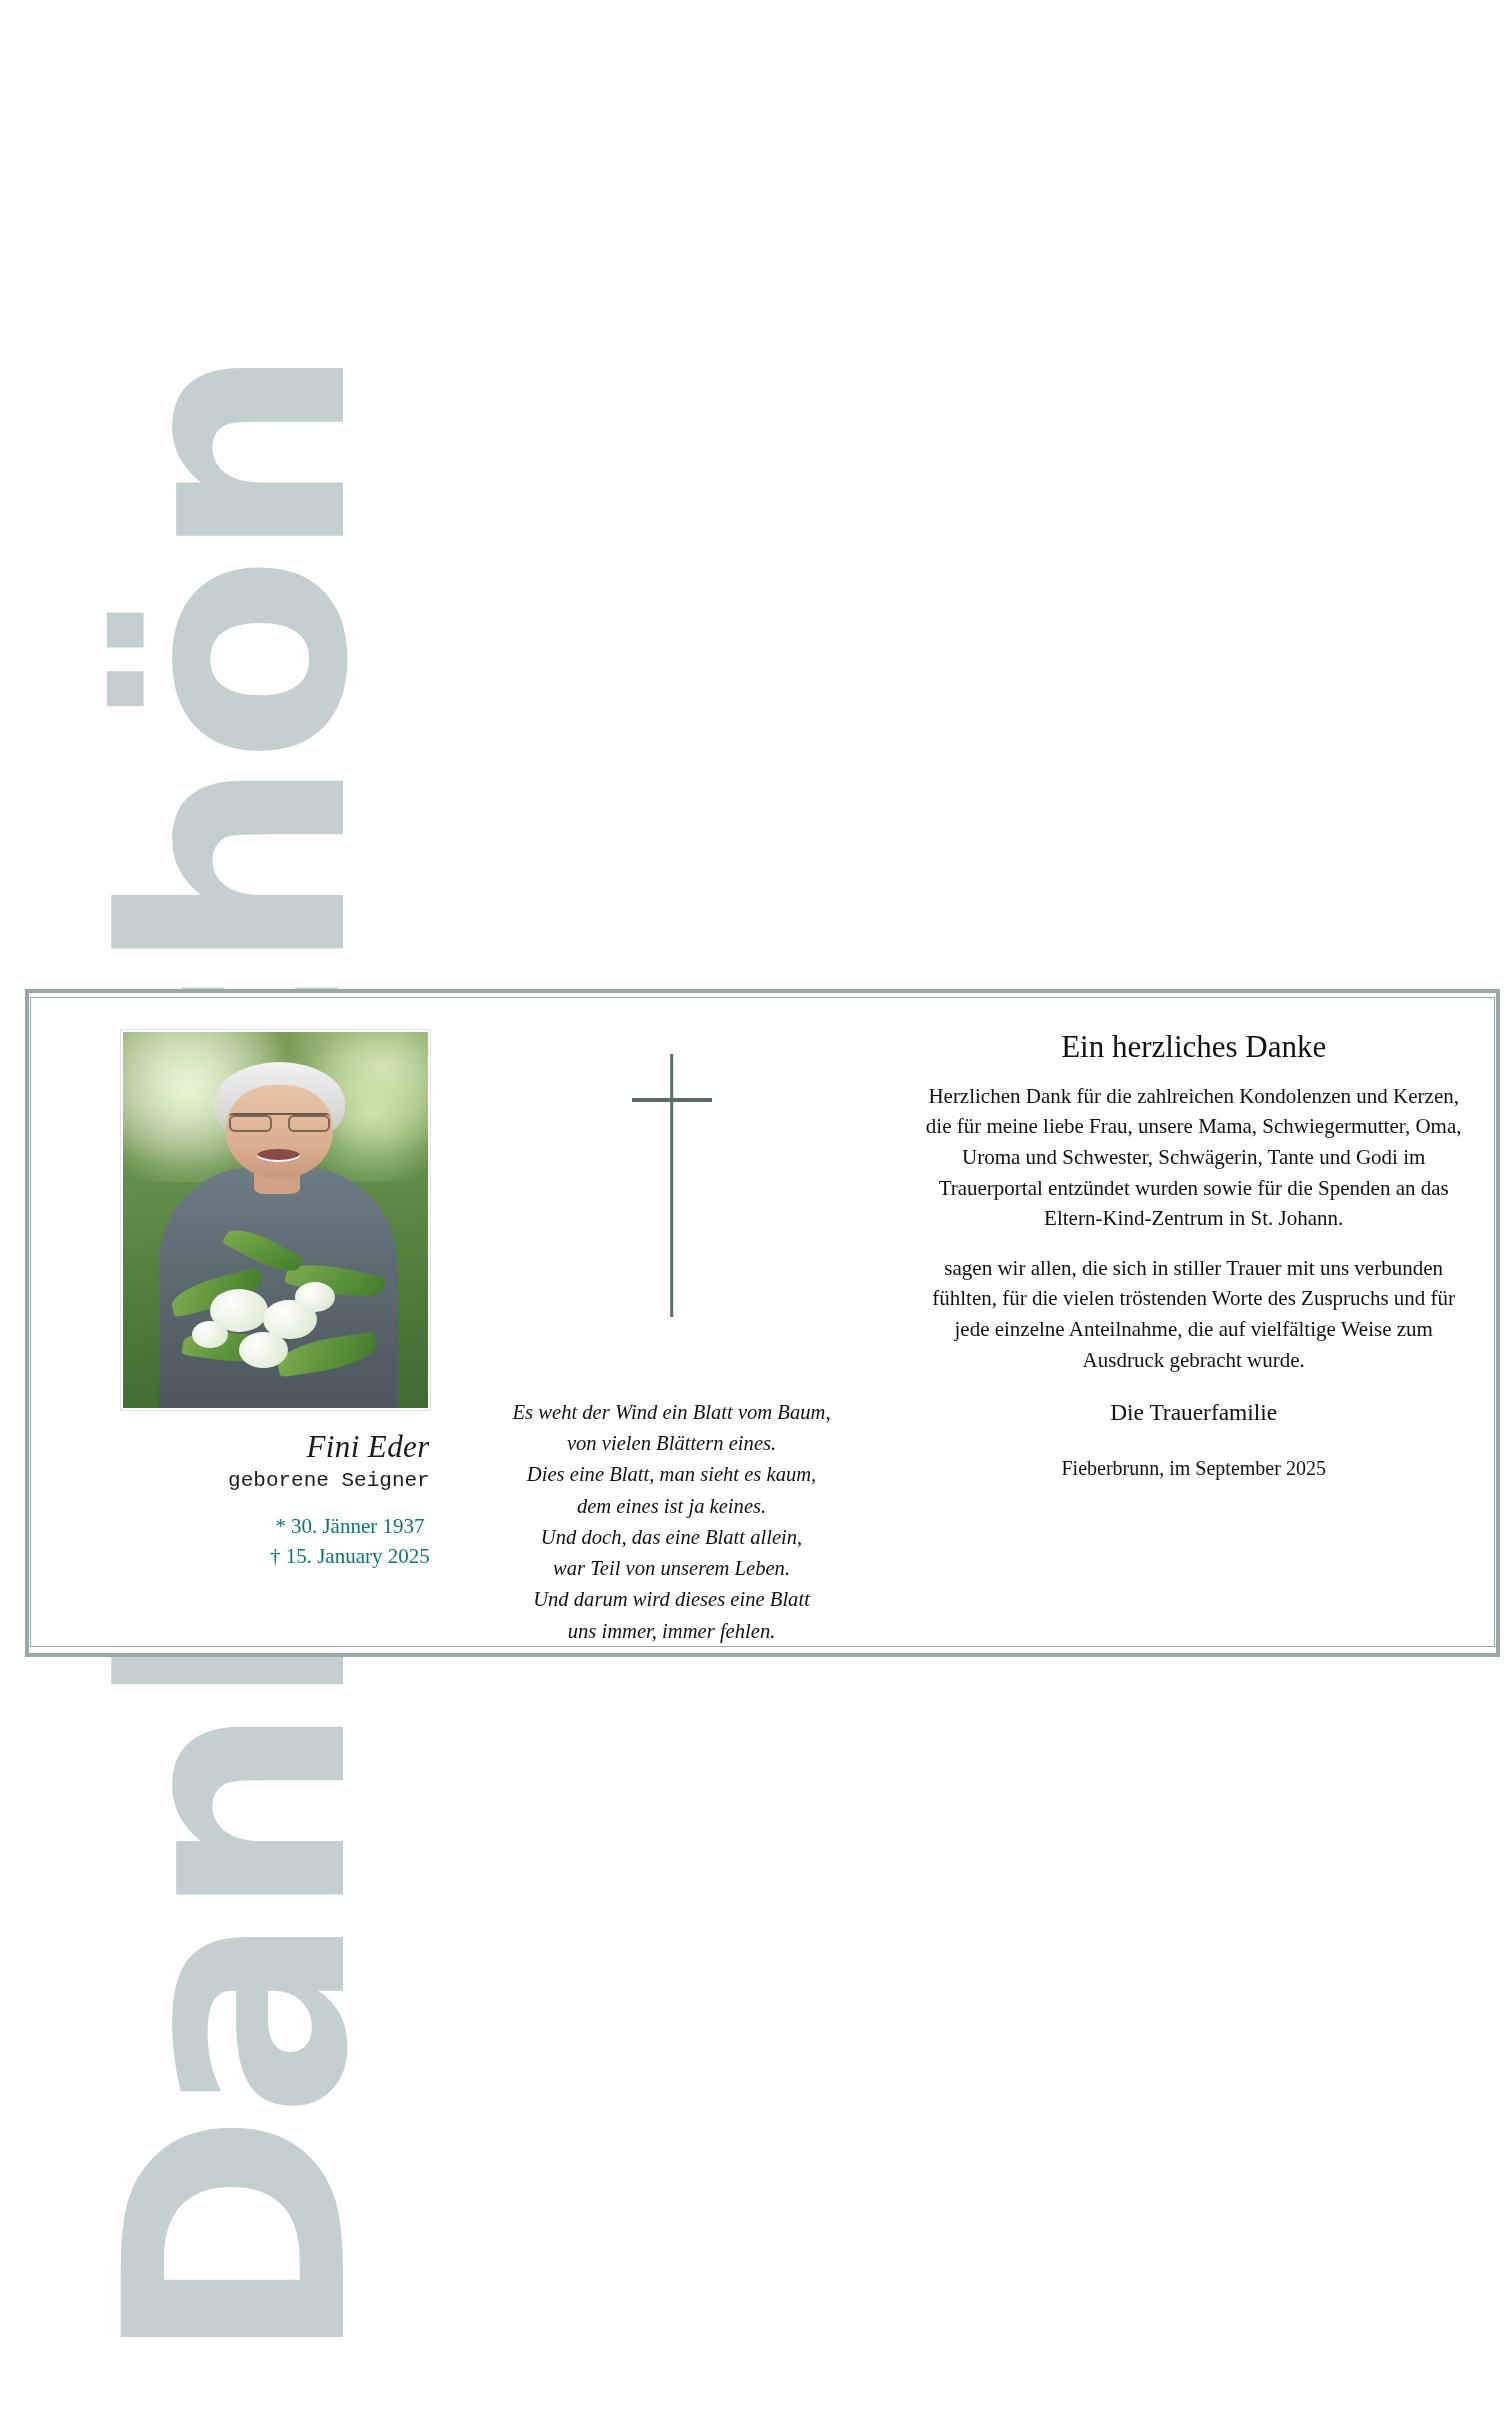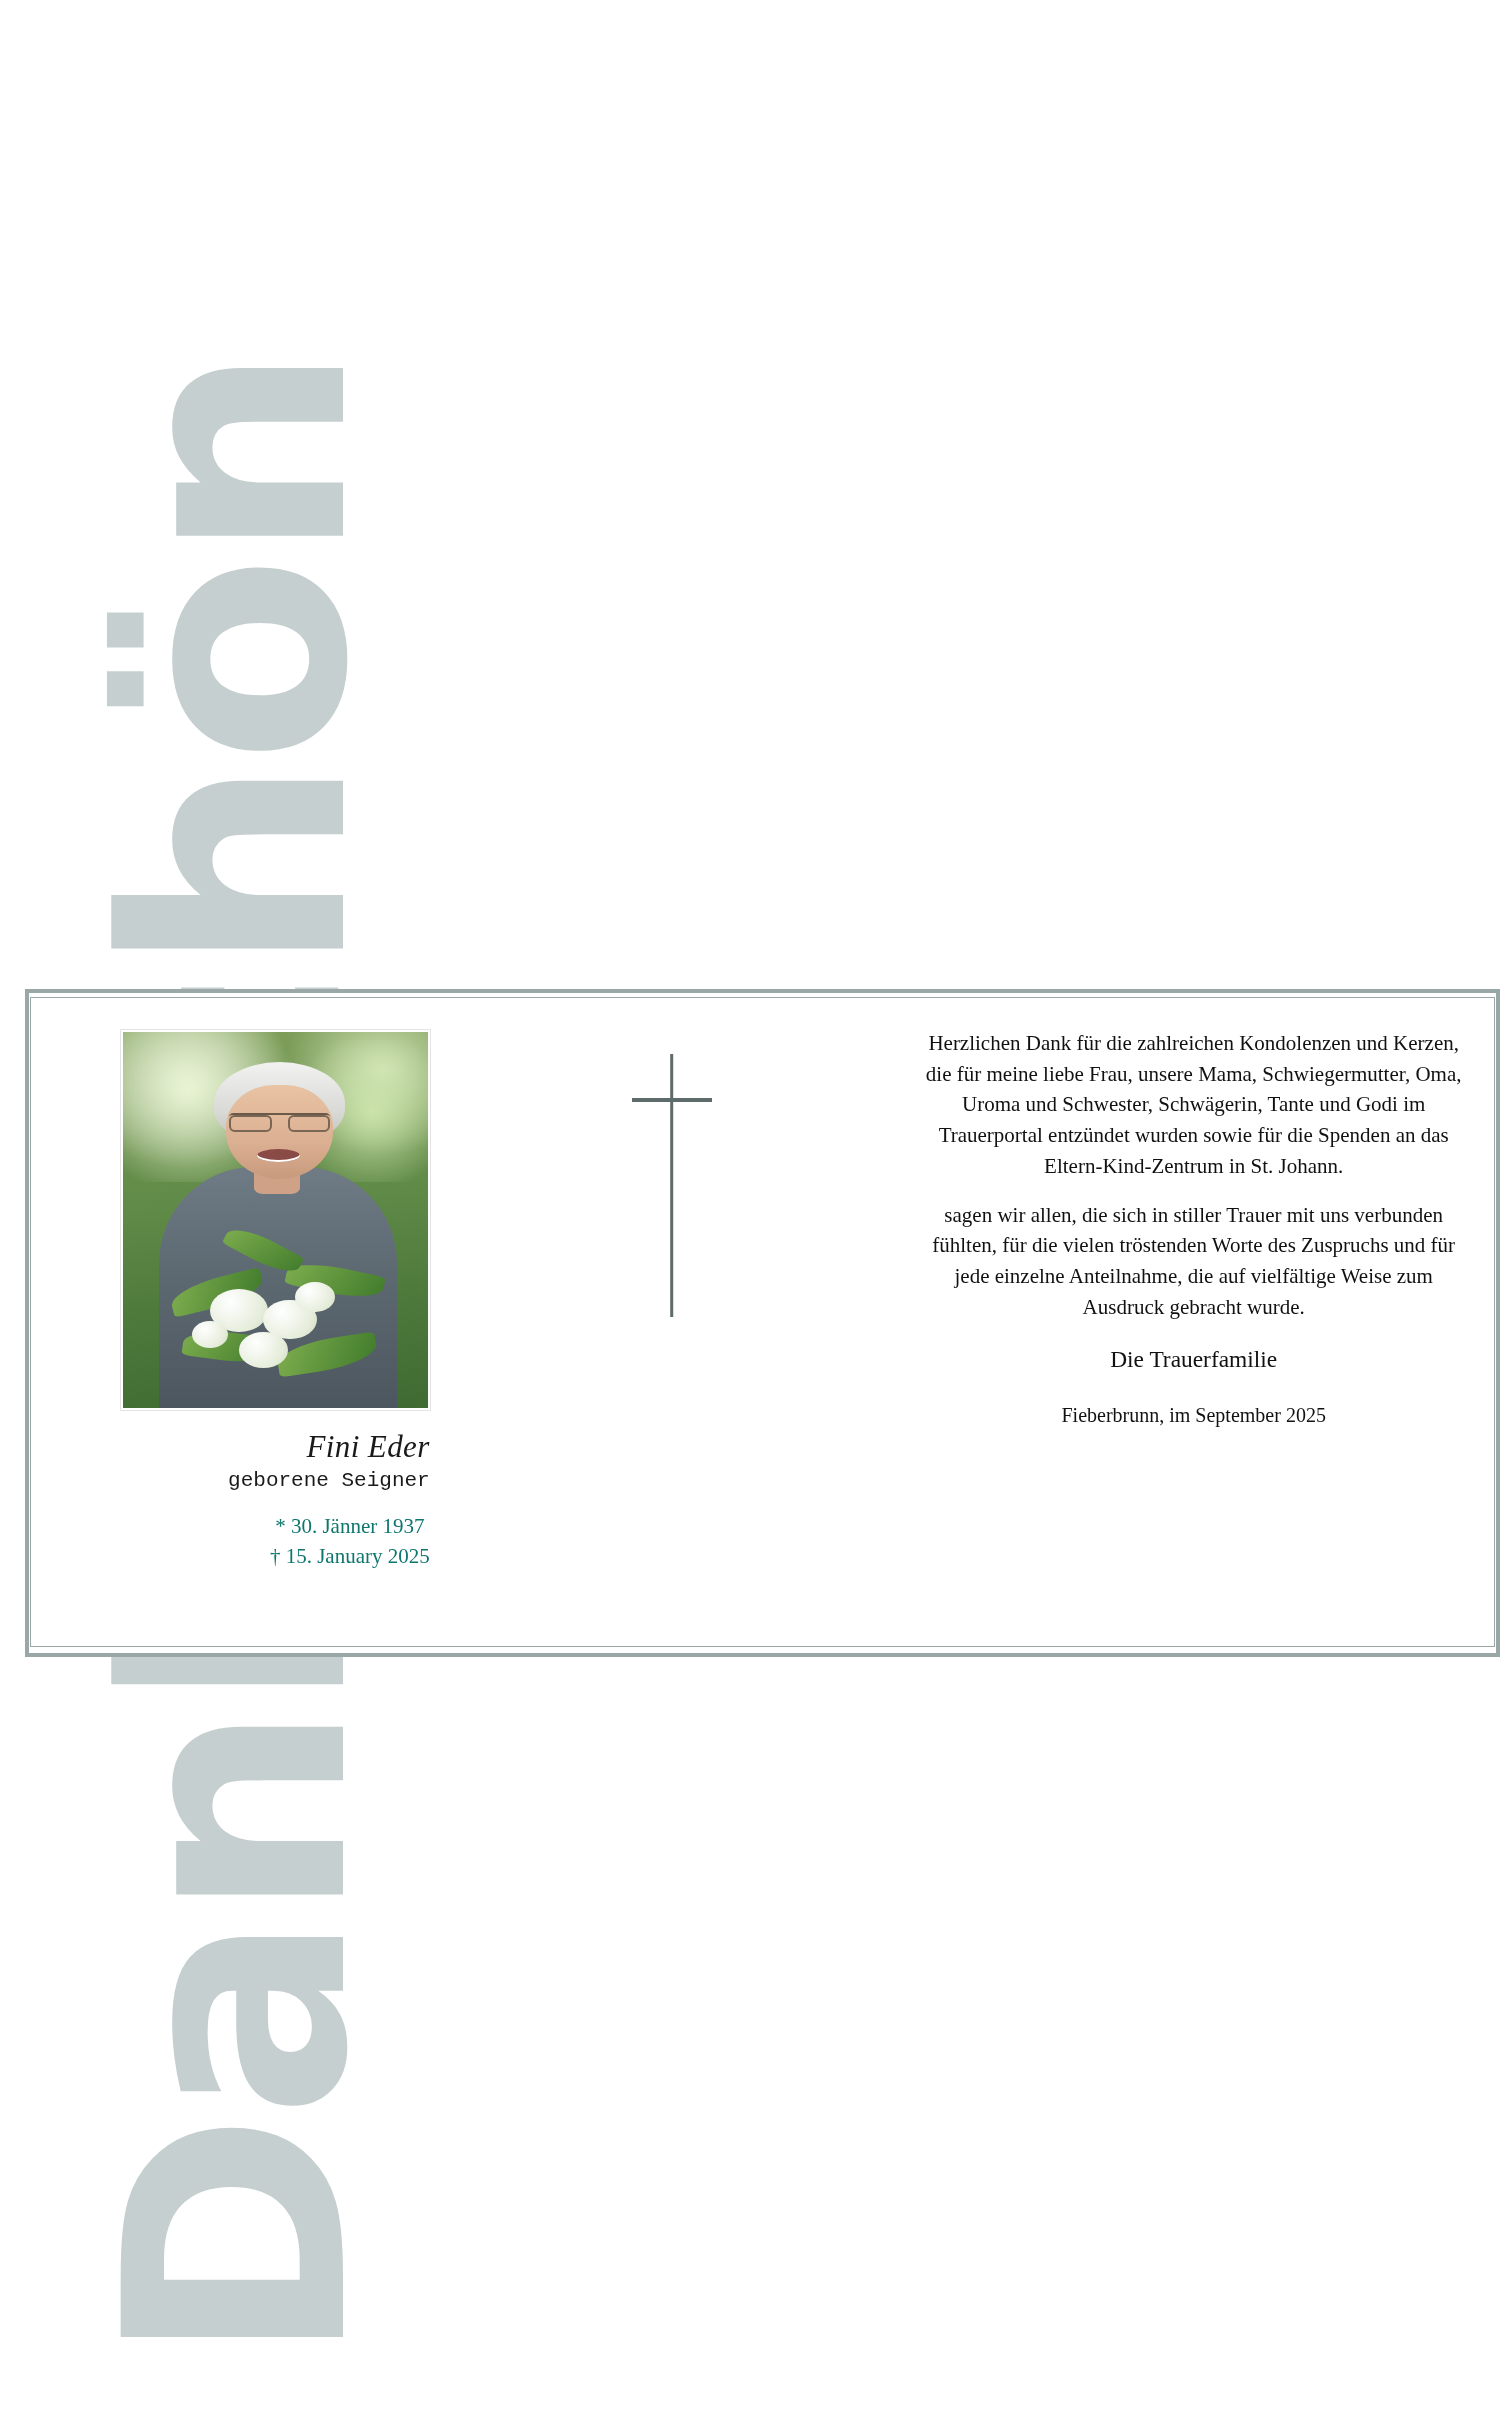--- a/index.html
+++ b/index.html
@@ -328,23 +328,32 @@
       <div>* 30. Jänner 1937</div>
       <div>† 15. January 2025</div>
     </div>
   </div>
 
   <div class="col-mid">
     <div class="cross">
       <div class="v"></div>
       <div class="h"></div>
     </div>
+    <div class="verse" style="white-space: pre-line;">Es weht der Wind ein Blatt vom Baum,
+von vielen Blättern eines.
+Dies eine Blatt, man sieht es kaum,
+dem eines ist ja keines.
+Und doch, das eine Blatt allein,
+war Teil von unserem Leben.
+Und darum wird dieses eine Blatt
+uns immer, immer fehlen.</div>
   </div>
 
   <div class="col-right">
+    <div class="thanks-title">Ein herzliches Danke</div>
     <div class="para">Herzlichen Dank für die zahlreichen Kondolenzen und Kerzen, die für meine liebe Frau, unsere Mama, Schwiegermutter, Oma, Uroma und Schwester, Schwägerin, Tante und Godi im Trauerportal entzündet wurden sowie für die Spenden an das Eltern-Kind-Zentrum in St. Johann.</div>
     <div class="para">sagen wir allen, die sich in stiller Trauer mit uns verbunden fühlten, für die vielen tröstenden Worte des Zuspruchs und für jede einzelne Anteilnahme, die auf vielfältige Weise zum Ausdruck gebracht wurde.</div>
     <div class="signature">Die Trauerfamilie</div>
     <div class="place-date">Fieberbrunn, im September 2025</div>
   </div>
 
 </div>
 
 
 </body></html>

